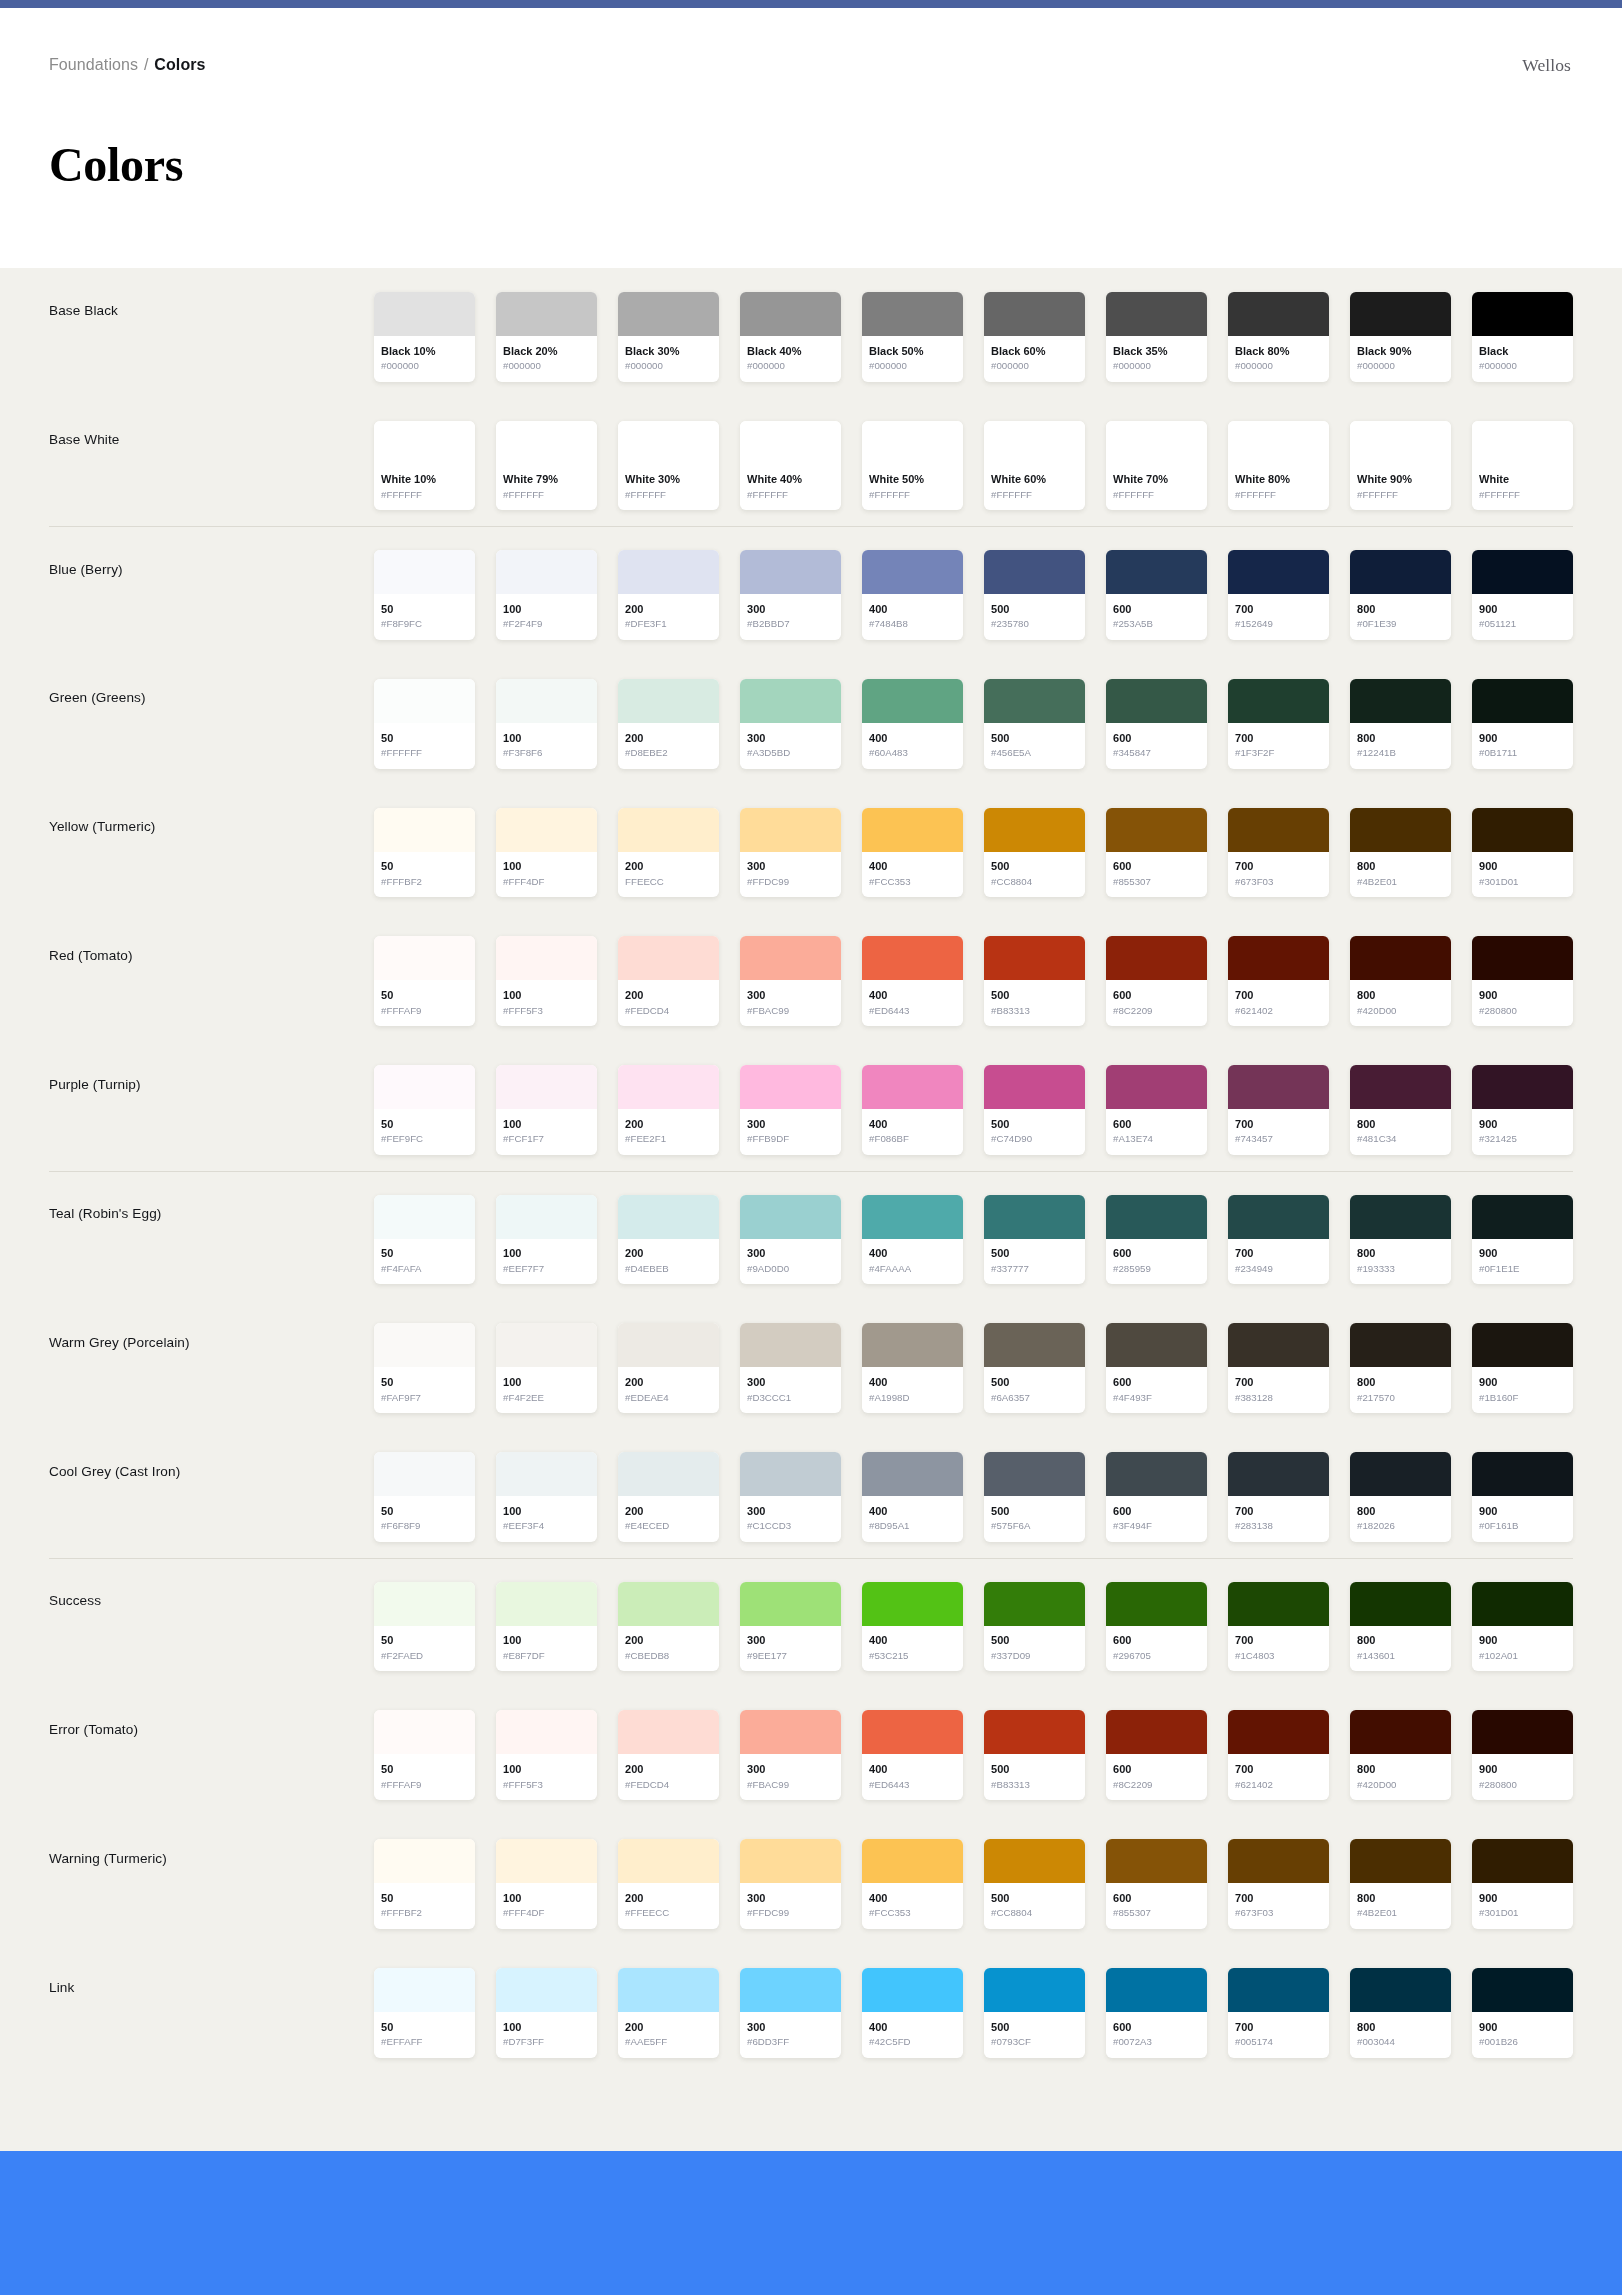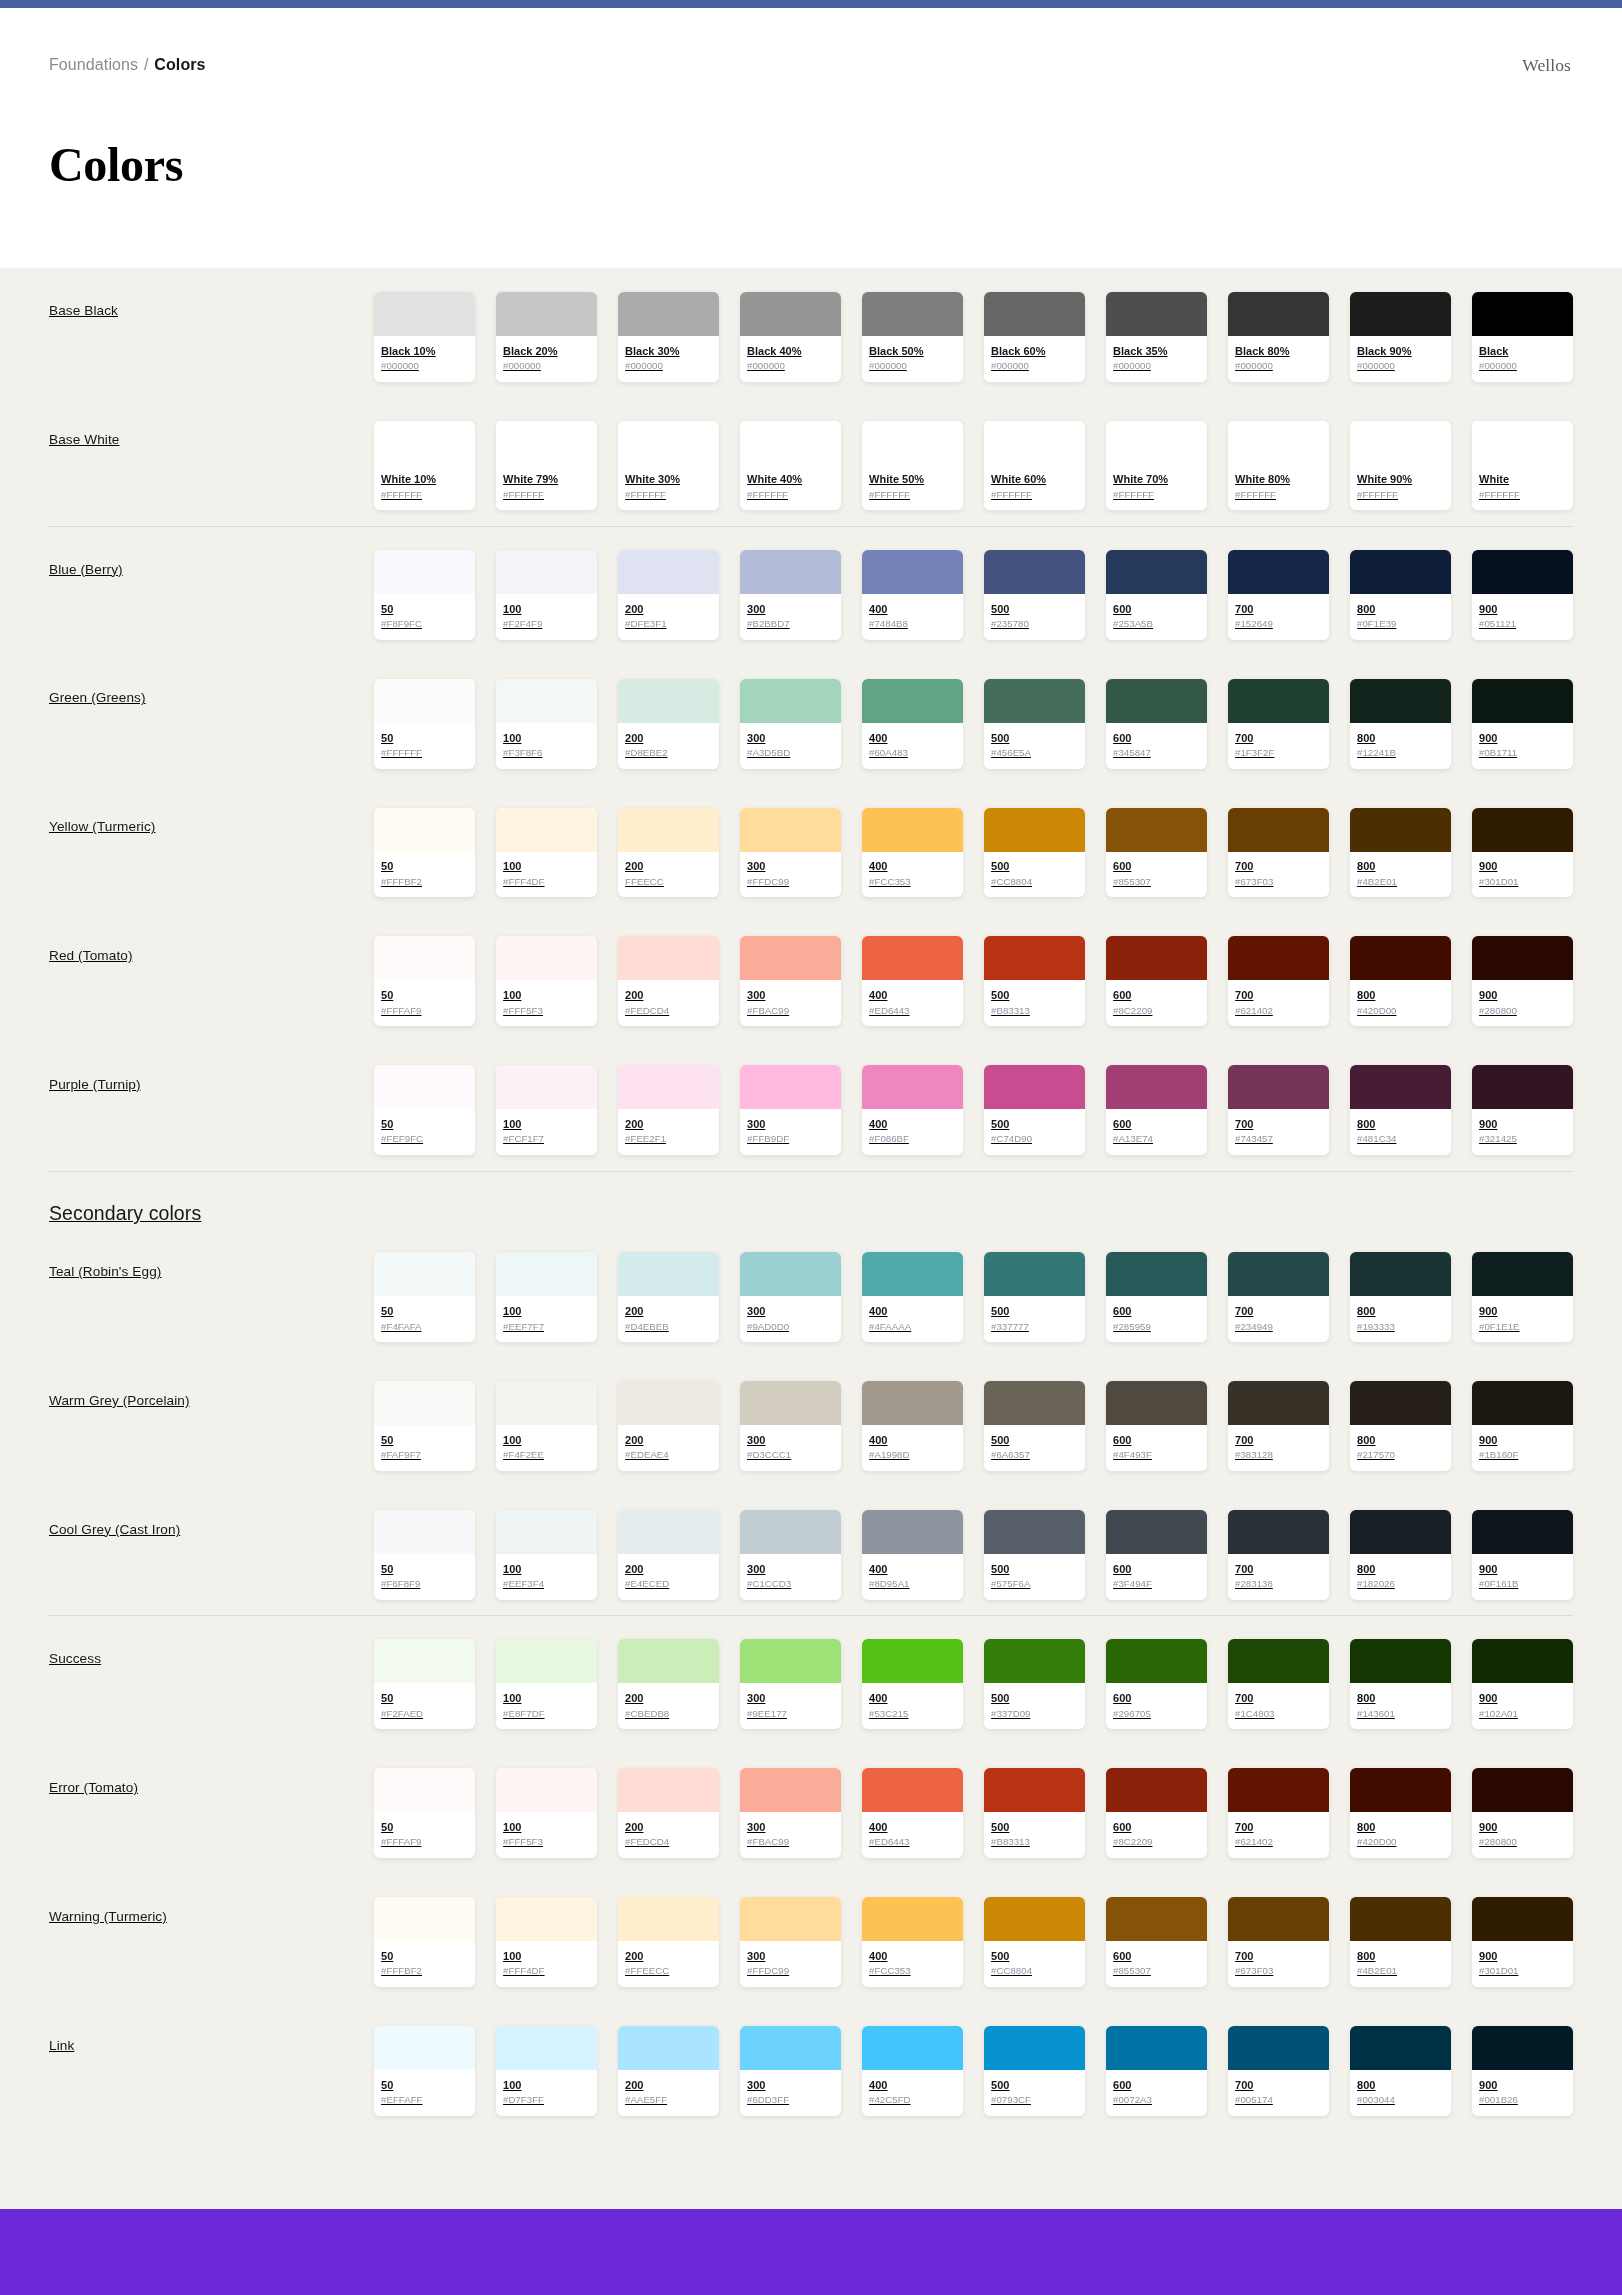--- a/index.html
+++ b/index.html
@@ -149,21 +149,21 @@
     margin-top: 0.6px;
   }
 
   
   .scale-row.base .swatch-chip { height: 44px; }
   .scale-row.base .swatch-card { width: 101px; }
 </style>
 </head>
 <body>
 
-<div id="page" style="background: #6d28d9; text-decoration: underline;">
+<div id="page" style="background: #3b82f6;">
 
   <div class="accent-bar" style="background: rgb(74, 97, 158);"></div>
 
   <div class="page-header">
     <div class="breadcrumb">
       <span class="crumb-link">Foundations</span>
       <span class="crumb-sep">/</span>
       <span class="crumb-current">Colors</span>
     </div>
     <div class="brand">Wellos</div>
@@ -691,21 +691,20 @@
           <div class="swatch-card">
             <div class="swatch-chip" style="background: rgb(50, 20, 37);"></div>
             <div class="swatch-meta">
               <div class="swatch-name">900</div>
               <div class="swatch-hex">#321425</div>
             </div>
           </div>
         </div>
       </div>
       <div class="divider"></div>
-      <div class="group-heading">Secondary colors</div>
       <div class="scale-row">
         <div class="scale-label">Teal (Robin's Egg)</div>
         <div class="swatch-strip">
           <div class="swatch-card">
             <div class="swatch-chip" style="background: rgb(244, 250, 250);"></div>
             <div class="swatch-meta">
               <div class="swatch-name">50</div>
               <div class="swatch-hex">#F4FAFA</div>
             </div>
           </div>

